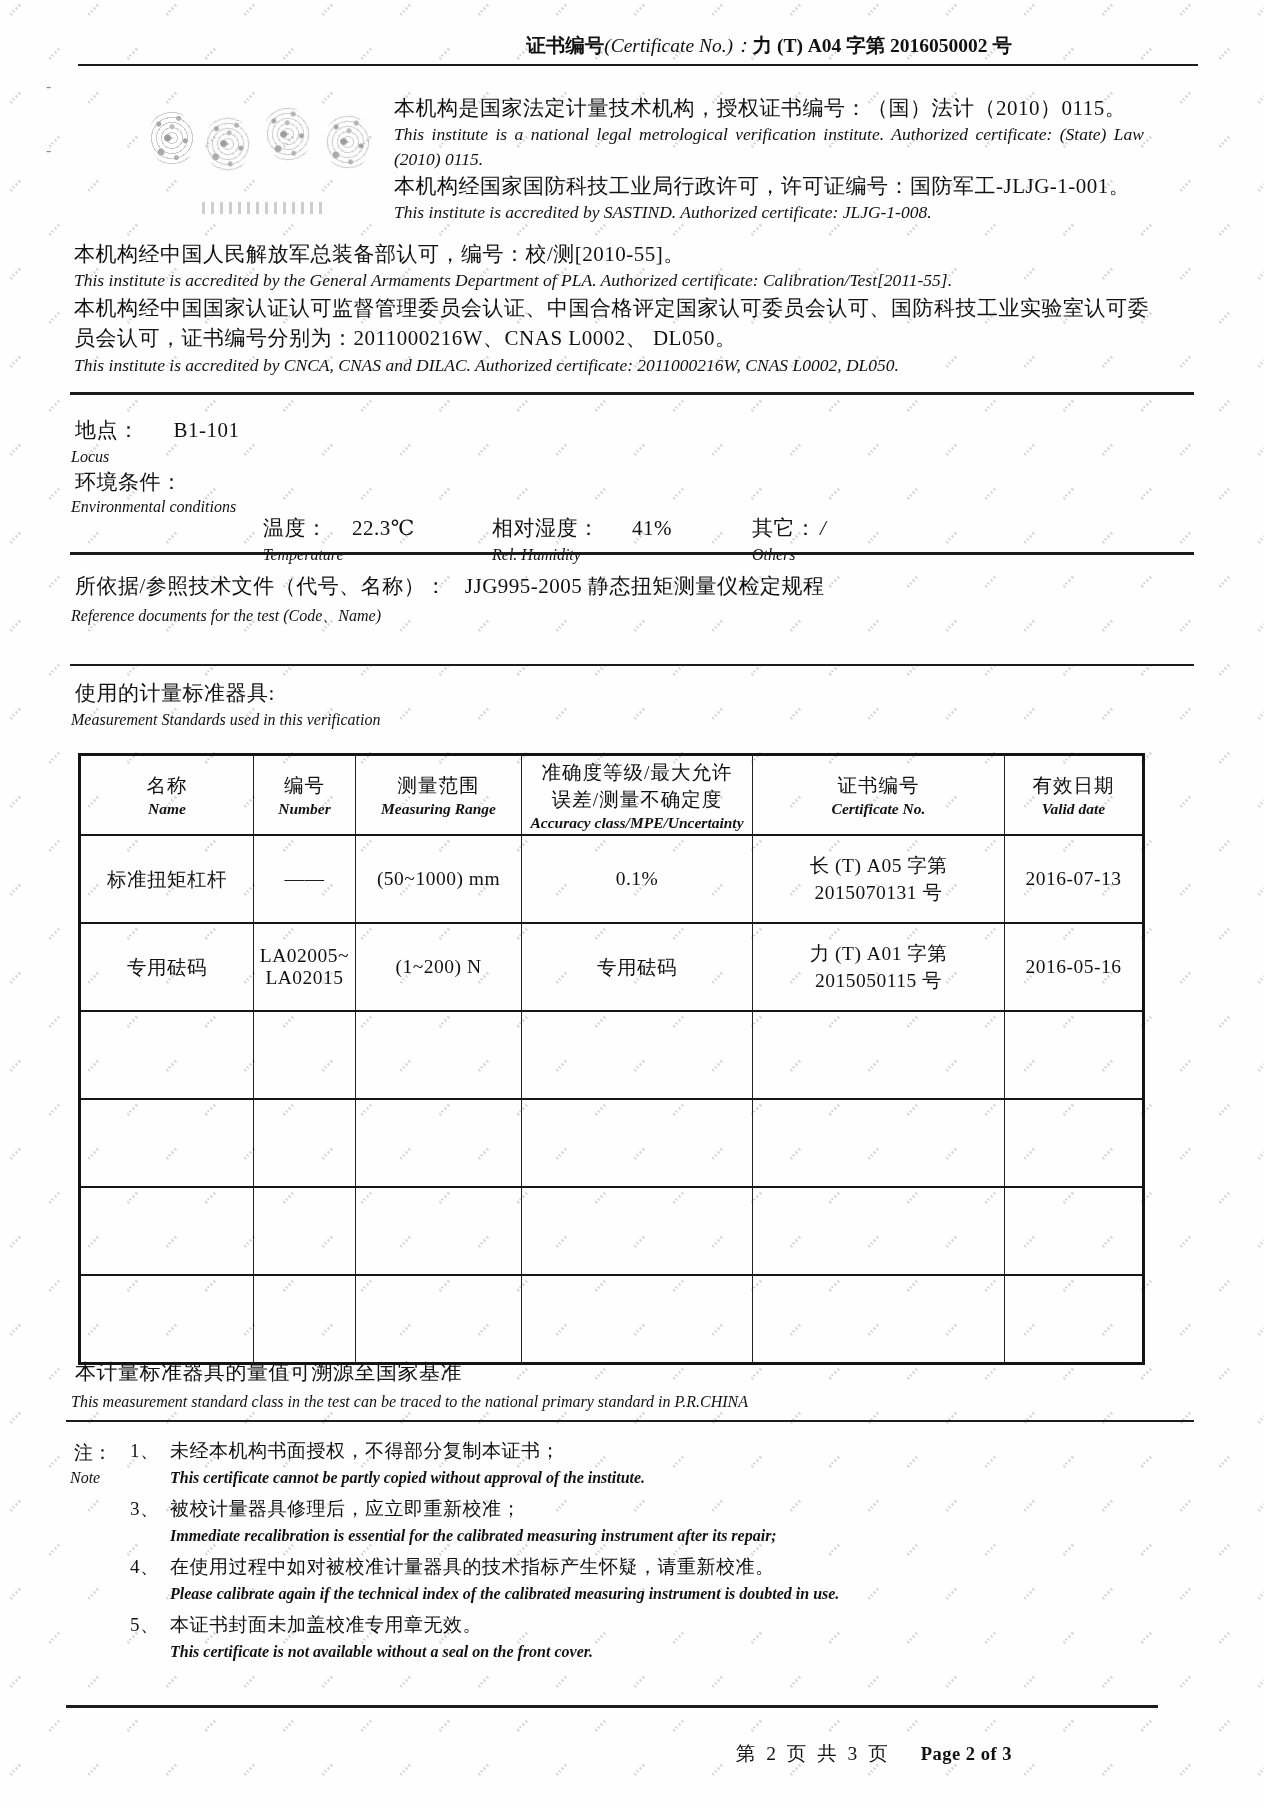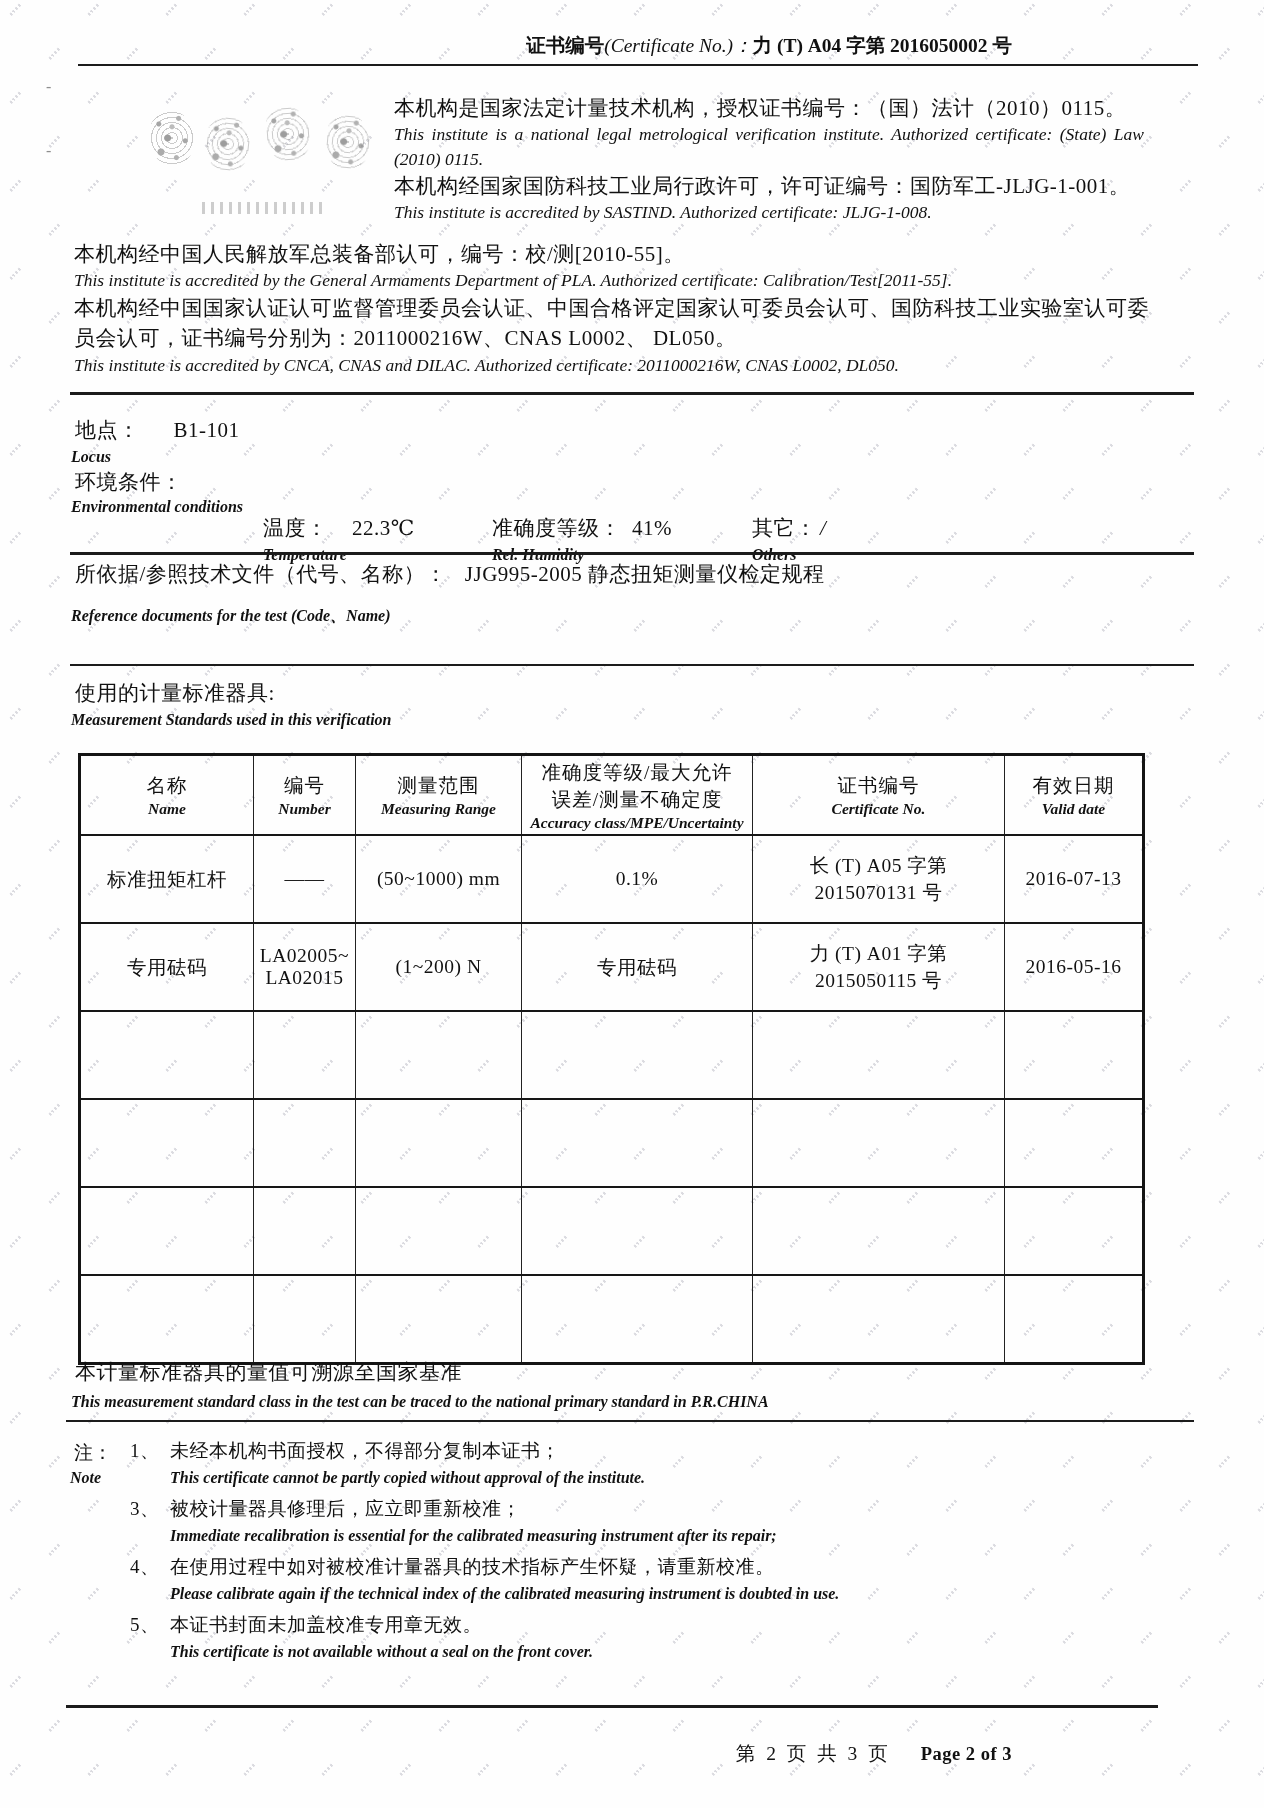--- a/index.html
+++ b/index.html
@@ -41,21 +41,21 @@
     position:absolute;left:52px;top:100px;width:120px;height:12px;opacity:.8;
     background:repeating-linear-gradient(90deg,rgba(120,120,120,.7) 0 3px,transparent 3px 9px);
     filter:blur(.5px);
   }
   .margin-dash{position:absolute;color:#444;opacity:.6;font-size:16px;}
   
   #acc-right{top:94px;left:394px;width:750px;}
   #acc-right .en{text-align:justify;}
   #acc-full{top:240px;left:74px;width:1082px;}
   
-  .label-en{font-style:italic;font-weight:700;font-size:16px;line-height:20px;}
+  .label-en{font-style:italic;font-weight:400;font-size:16px;line-height:20px;}
   
   #std-table-wrap{top:753px;left:78px;}
   table{border-collapse:collapse;table-layout:fixed;width:1064px;}
   th,td{
     border-left:1.5px solid #222;border-right:1.5px solid #222;
     border-top:2px solid #161616;border-bottom:2px solid #161616;
     text-align:center;vertical-align:middle;white-space:pre-line;
     padding:2px 4px;font-weight:normal;
   }
   table{border:3px solid #141414;}
@@ -799,31 +799,31 @@
     <span class="zh" style="margin-left:30px;">B1-101</span>
   </div>
   <div class="abs label-en" style="top:447px;left:71px;">Locus</div>
   <div class="abs zh" style="top:468px;left:75px;">环境条件：</div>
   <div class="abs label-en" style="top:497px;left:71px;">Environmental conditions</div>
 
   <div class="abs" style="top:514px;left:0;width:1264px;height:60px;">
     <span class="abs zh" style="left:263px;">温度：</span>
     <span class="abs zh" style="left:352px;">22.3℃</span>
     <span class="abs label-en" style="left:263px;top:31px;">Temperature</span>
-    <span class="abs zh" style="left:492px;">准确度等级：</span>
+    <span class="abs zh" style="left:492px;">相对湿度：</span>
     <span class="abs zh" style="left:632px;">41%</span>
     <span class="abs label-en" style="left:492px;top:31px;">Rel. Humidity</span>
     <span class="abs zh" style="left:752px;">其它：</span>
     <span class="abs zh" style="left:820px;font-style:italic;">/</span>
     <span class="abs label-en" style="left:752px;top:31px;">Others</span>
   </div>
 
   <div class="rule" style="top:552px;left:70px;right:70px;height:3px;"></div>
 
-  <div class="abs" style="top:560px;left:75px;white-space:nowrap;font-family:Liberation Serif, serif;">
+  <div class="abs" style="top:572px;left:75px;white-space:nowrap;font-family:Liberation Serif, serif;">
     <span class="zh">所依据/参照技术文件（代号、名称）：</span>
     <span class="zh" style="margin-left:14px;">JJG995-2005 静态扭矩测量仪检定规程</span>
   </div>
   <div class="abs label-en" style="top:606px;left:71px;">Reference documents for the test (Code、Name)</div>
 
   <div class="rule" style="top:664px;left:70px;right:70px;height:2px;"></div>
 
   <div class="abs zh" style="top:679px;left:75px;">使用的计量标准器具:</div>
   <div class="abs label-en" style="top:710px;left:71px;">Measurement Standards used in this verification</div>
 

